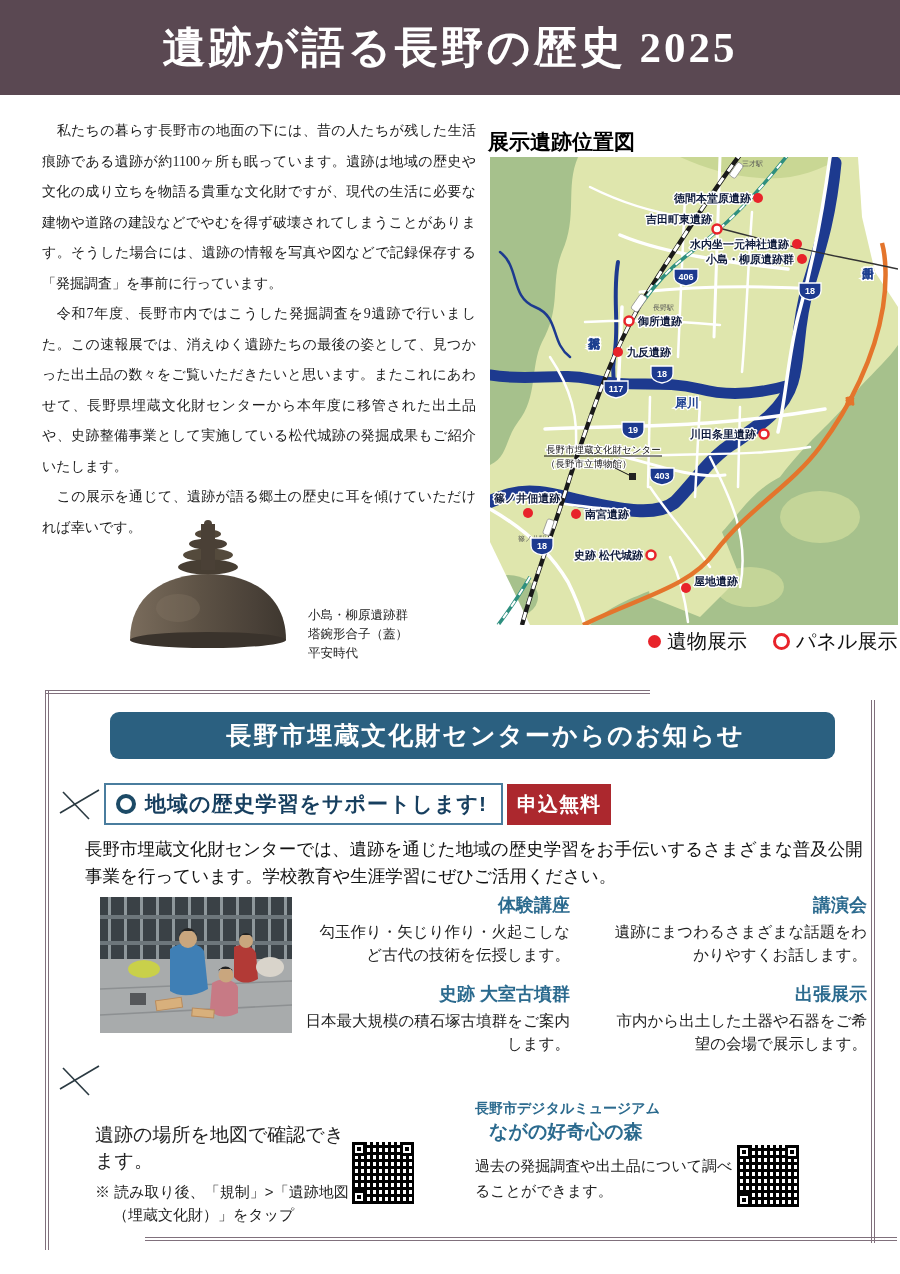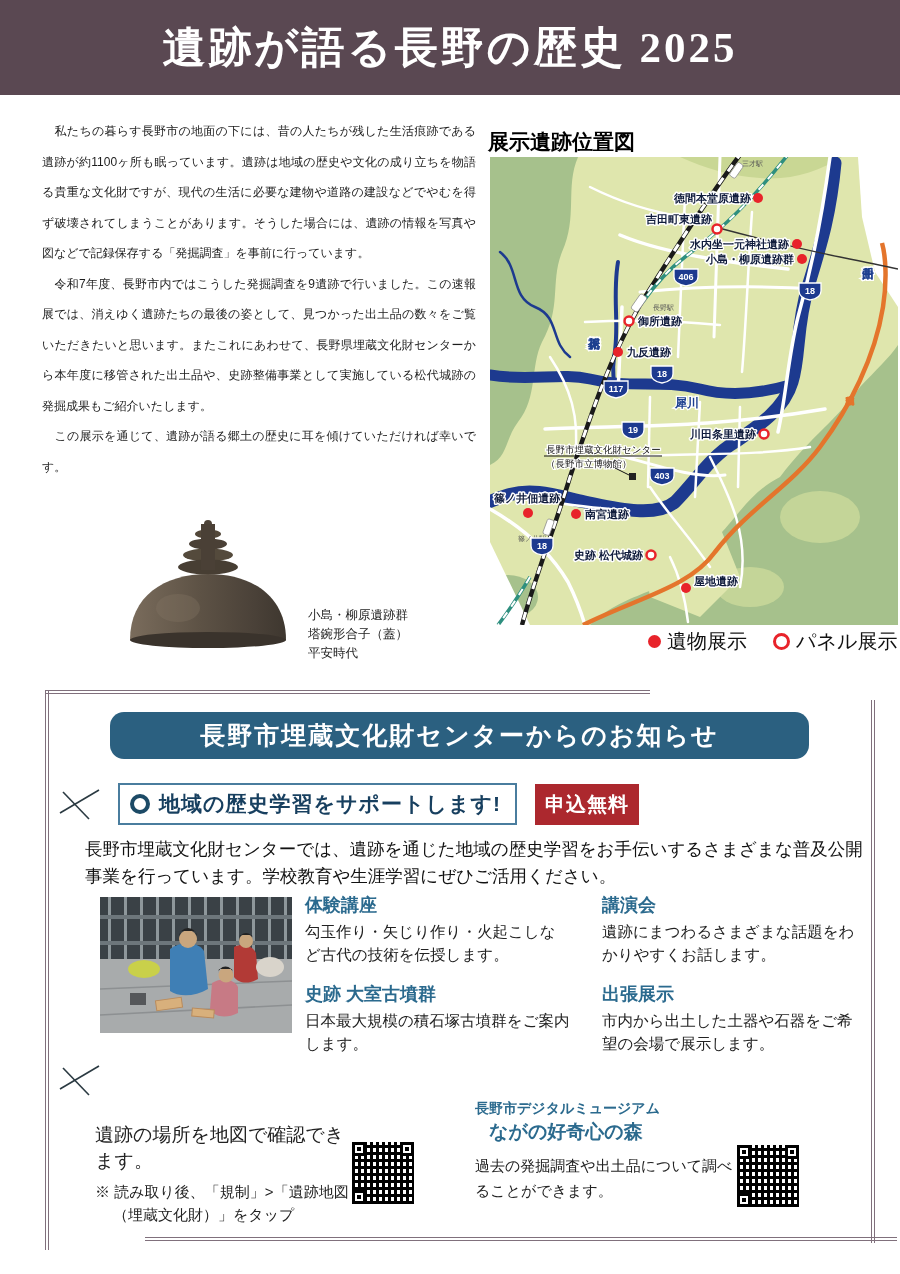--- a/index.html
+++ b/index.html
@@ -7,22 +7,22 @@
         font-family:"Liberation Sans",sans-serif;}
 
   
   .header{position:absolute;left:0;top:0;width:900px;height:95px;background:#5a4852;
           display:flex;align-items:center;justify-content:center;}
   .header h1{margin:3px;color:#ffffff;font-family:"Liberation Serif","DejaVu Serif",serif;
              font-size:43px;font-weight:bold;letter-spacing:3px;}
 
   
   .intro{position:absolute;left:42px;top:116px;width:434px;
-         font-family:Liberation Sans, sans-serif;
-         font-size:12px;line-height:30.5px;color:#1c1c1c;text-align:justify;}
+         font-family:Liberation Serif, serif;
+         font-size:14px;line-height:30.5px;color:#1c1c1c;text-align:justify;}
   .intro p{margin:0;text-indent:1.05em;}
 
   
   .map-title{position:absolute;left:488px;top:128px;margin:0;
              font-family:"Liberation Serif","DejaVu Serif",serif;
              font-size:21px;font-weight:bold;color:#000;}
   .map-wrap{position:absolute;left:490px;top:157px;width:408px;height:468px;}
   .legend{position:absolute;left:648px;top:628px;display:flex;gap:26px;align-items:center;
           font-size:20px;color:#111;}
   .legend .item{display:flex;align-items:center;gap:6px;}
@@ -46,40 +46,40 @@
 
   
   .rule{position:absolute;border-color:#80707c;}
   .rule-top{left:45px;top:690px;width:605px;border-top:4px double #80707c;}
   .rule-left{left:45px;top:690px;height:560px;border-left:4px double #80707c;}
   .rule-right{left:871px;top:700px;height:543px;border-left:4px double #80707c;}
   .rule-bottom{left:145px;top:1237px;width:752px;border-top:4px double #80707c;}
 
   
   .banner{position:absolute;left:110px;top:712px;width:699px;height:47px;background:#2b6080;
-          border-radius:14px;display:flex;align-items:center;justify-content:center;}
+          border-radius:9px;display:flex;align-items:center;justify-content:center;padding-left:26px;}
   .banner span{color:#fff;font-size:25px;font-weight:bold;letter-spacing:2px;}
 
-  .subhead{position:absolute;display:flex;align-items:center;gap:18px;}
+  .subhead{position:absolute;display:flex;align-items:center;gap:4px;}
   .subhead-1{left:58px;top:781px;}
   .subhead-2{left:58px;top:1057px;}
   .stitch{flex:0 0 auto;}
   .subhead .box{display:flex;align-items:center;gap:9px;border:2px solid #4a7d9e;background:#fff;
                 padding:5px 14px 5px 10px;}
   .subhead .ring{width:12px;height:12px;border:4px solid #1c4a66;border-radius:50%;}
   .subhead .txt{font-size:21px;font-weight:bold;color:#173f5f;letter-spacing:1px;white-space:nowrap;}
   .badge-red{background:#ac282e;color:#fff;font-size:20px;font-weight:bold;
              padding:7px 10px;letter-spacing:1px;white-space:nowrap;}
 
   .support-desc{position:absolute;left:85px;top:836px;width:782px;font-size:17.5px;
                 line-height:27px;color:#111;}
 
   .activity-photo{position:absolute;left:100px;top:897px;}
   .programs{position:absolute;left:305px;top:893px;width:562px;display:grid;
-            grid-template-columns:1fr 1fr;column-gap:32px;row-gap:16px;}
+            grid-template-columns:1fr 1fr;column-gap:32px;row-gap:16px;text-align:right;}
   .program h3{margin:0 0 3px 0;font-size:18px;color:#2b6a8e;font-weight:bold;}
   .program p{margin:0;font-size:15.5px;line-height:23px;color:#222;}
 
   
   .web-left{position:absolute;left:95px;top:1122px;width:268px;}
   .web-left .name{font-size:17px;font-weight:bold;color:#1d5a7a;margin:0 0 14px 0;}
   .web-left .desc{font-size:19px;color:#222;margin:0 0 6px 0;}
   .web-left .note{font-size:15px;color:#222;margin:0;line-height:23px;}
   .web-left .note .in{padding-left:18px;}
   .web-right{position:absolute;left:475px;top:1100px;width:272px;}

